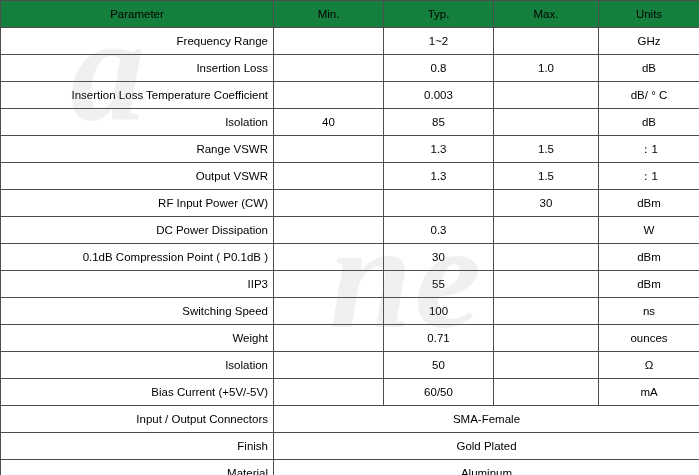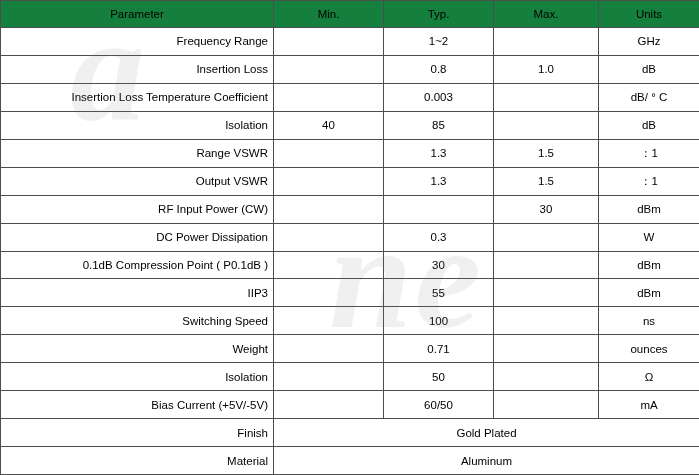--- a/index.html
+++ b/index.html
@@ -196,20 +196,24 @@
         <td class="units">Ω</td>
       </tr>
       <tr>
         <td class="param">Bias Current  (+5V/-5V)</td>
         <td class="num"></td>
         <td class="num">60/50</td>
         <td class="num"></td>
         <td class="units">mA</td>
       </tr>
       <tr>
+        <td class="param">Input / Output Connectors</td>
+        <td class="span3" colspan="4">SMA-Female</td>
+      </tr>
+      <tr>
         <td class="param">Finish</td>
         <td class="span3" colspan="4">Gold Plated</td>
       </tr>
       <tr>
         <td class="param">Material</td>
         <td class="span3" colspan="4">Aluminum</td>
       </tr>
     </tbody>
 </table>
 

